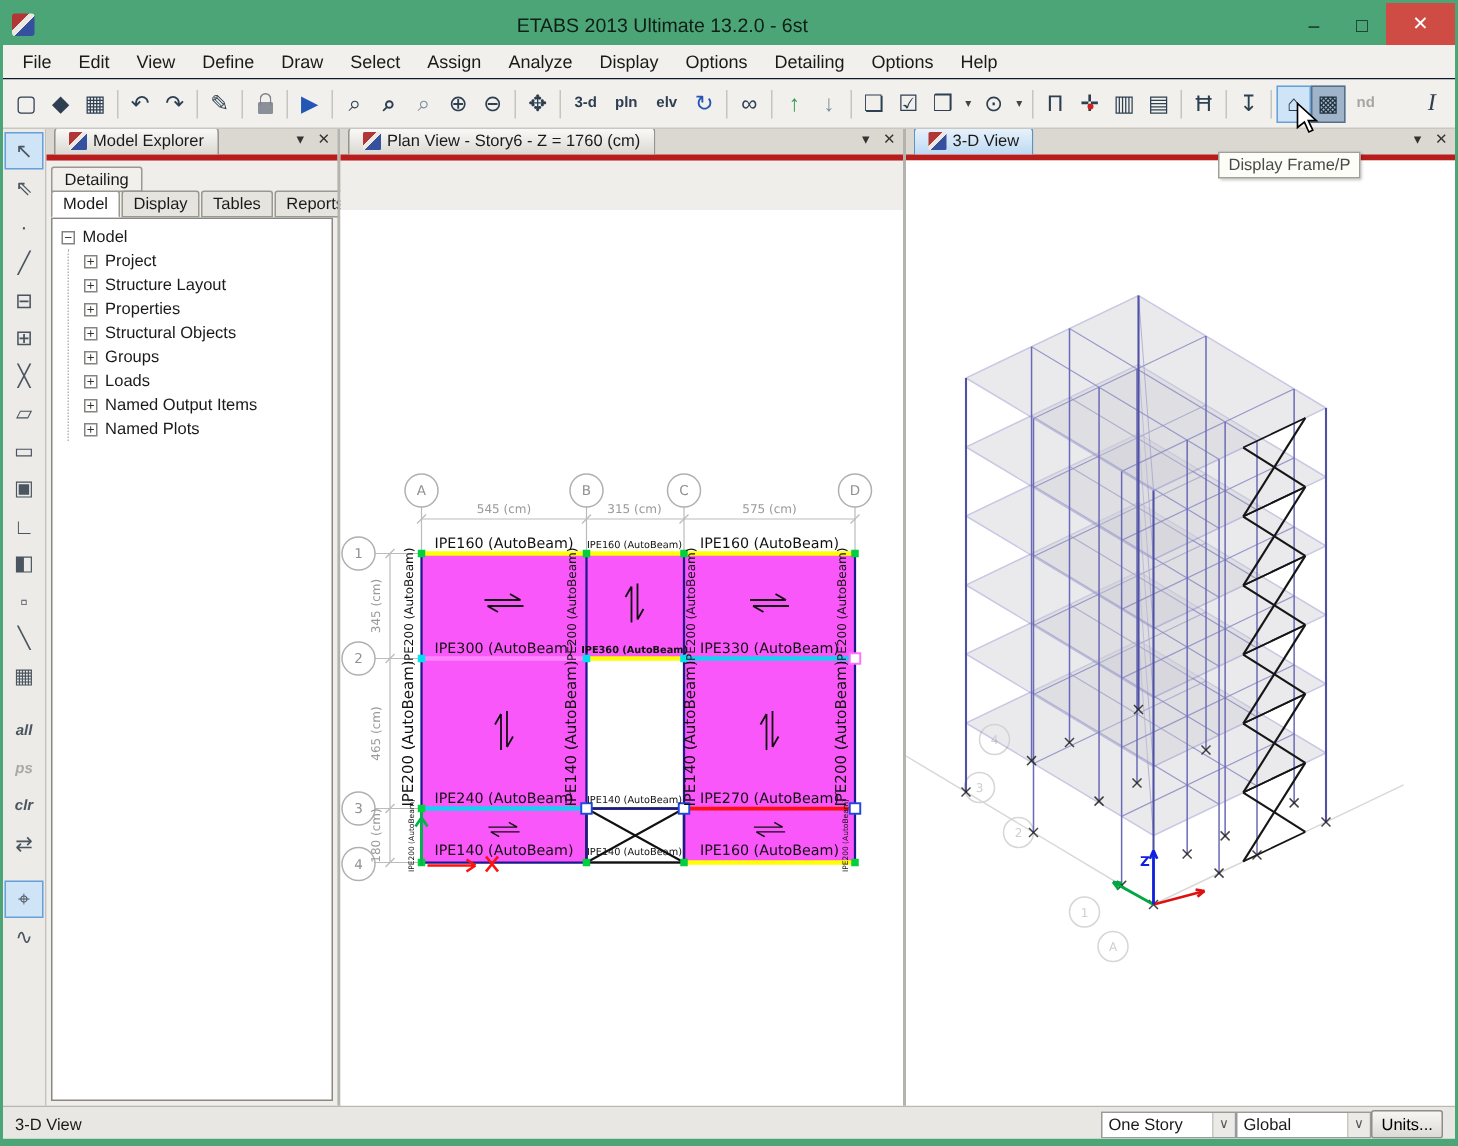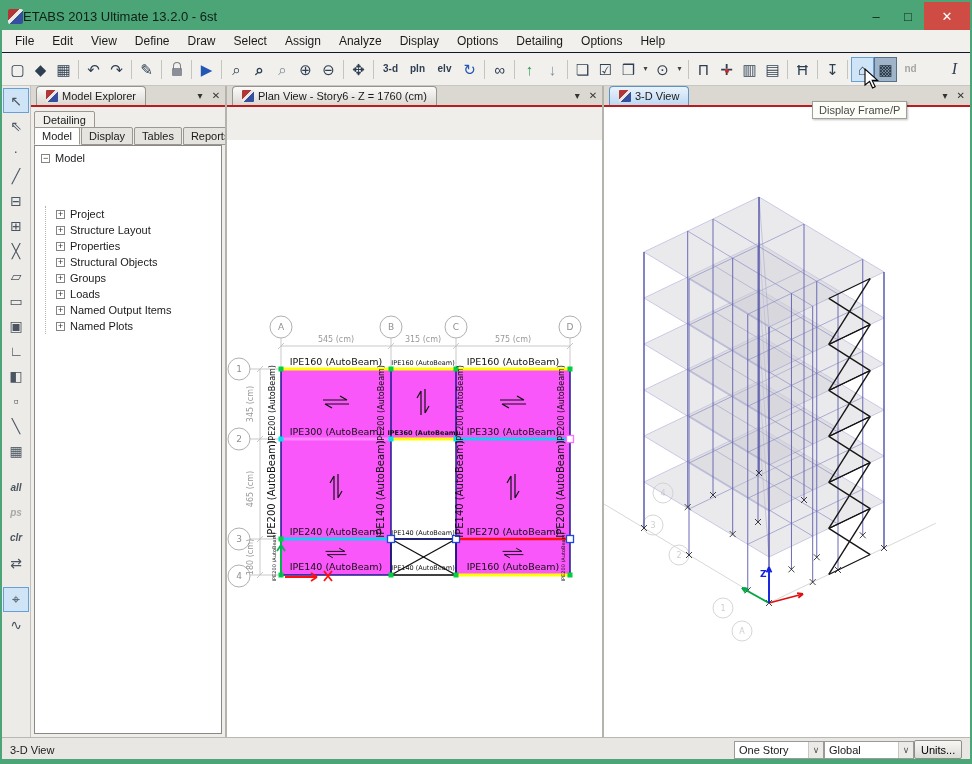--- a/index.html
+++ b/index.html
@@ -4,21 +4,21 @@
 <style>
   html,body{margin:0;padding:0;background:#888;}
   *{box-sizing:border-box;}
   .app{position:relative;width:972px;height:764px;overflow:hidden;
        border:2px solid #4ba577;border-bottom:5px solid #4ba577;
        background:#f1f0ec;font-family:"Liberation Sans","DejaVu Sans",sans-serif;color:#1a1a1a;}
   
   .titlebar{height:28px;background:#4ba577;display:flex;align-items:center;}
   .app-icon{width:15px;height:15px;margin-left:6px;border-radius:2px;
     background:linear-gradient(135deg,#b23636 0 38%,#ece9e2 38% 55%,#35509e 55% 100%);}
-  .title{flex:1;font-size:13px;color:#0f1f17;}
+  .title{flex:1;text-align:center;font-size:13px;color:#0f1f17;}
   .wincontrols{display:flex;height:28px;}
   .winbtn{width:32px;height:28px;display:flex;align-items:center;justify-content:center;
           font-size:13px;color:#0d2418;cursor:default;}
   .winbtn.close{width:46px;background:#cf4c44;color:#fff;font-weight:bold;}
   
   .menubar{height:23px;display:flex;align-items:flex-end;background:#f1f0ec;padding-left:4px;
            border-bottom:1px solid #0f172a;}
   .mi{padding:0 9px;font-size:12px;line-height:22px;}
   
   .toolbar{height:33px;display:flex;align-items:center;background:#f1f0ec;padding-left:4px;
@@ -52,21 +52,21 @@
   .sbi.txt{font-size:10px;font-weight:bold;font-style:italic;}
   .sbi.dim{color:#a8a8a4;}
   .sbi.gap{height:12px;}
   .sbi.active{background:#cfe4f7;border:1px solid #66a0d8;}
   .splitter{width:2px;background:#b5b3ae;}
   .panel{display:flex;flex-direction:column;background:#efeeea;}
   .panel.explorer{width:194px;}
   .panel.plan{width:388px;gap:33px;}
   .panel.threed{flex:1;}
   .phead{height:21px;background:#dbd8d2;display:flex;align-items:flex-end;padding:0 5px;
-         border-bottom:2px solid #b91c1c;}
+         border-bottom:4px solid #b91c1c;}
   .ptab{height:19px;display:flex;align-items:center;gap:4px;padding:0 9px;font-size:11px;
         background:linear-gradient(#fbfbfa,#dbd8d2);border:1px solid #96948f;border-bottom:none;
         border-radius:4px 4px 0 0;white-space:nowrap;}
   .ptab.active{background:linear-gradient(#eaf3fc,#bcd9f2);border-color:#5f92c4;}
   .picon{width:12px;height:12px;border-radius:1px;
     background:linear-gradient(135deg,#b23636 0 38%,#ece9e2 38% 55%,#35509e 55% 100%);}
   .pctl{margin-left:auto;display:flex;gap:9px;padding-bottom:4px;font-size:10px;color:#333;}
   .pcanvas{flex:1;background:#fff;position:relative;overflow:hidden;}
   
   .exp-row1{padding:3px 3px 0;}
@@ -77,21 +77,21 @@
         background:#e6e4df;margin-right:1px;border-radius:2px 2px 0 0;}
   .etab.active{background:#fff;border-bottom-color:#fff;position:relative;z-index:2;}
   .treebox{flex:1;margin:0 3px 3px;border:1px solid #8a8884;background:#fff;font-size:11px;
            padding:4px 2px;overflow:hidden;}
   .tree-row{display:flex;align-items:center;gap:5px;height:16px;}
   .expander{width:9px;height:9px;min-width:9px;border:1px solid #848480;background:#fff;
             display:flex;align-items:center;justify-content:center;font-size:9px;line-height:1;color:#333;}
   .expander.minus::before{content:"−";}
   .expander.plus::before{content:"+";}
   .tree-root{margin-left:4px;}
-  .tree-children{margin-left:8px;border-left:1px dotted #b5b5b0;padding-left:10px;margin-top:40px;}
+  .tree-children{margin-left:8px;border-left:1px dotted #b5b5b0;padding-left:10px;}
   
   .statusbar{height:24px;background:#e9e7e3;border-top:1px solid #b9b7b2;display:flex;
              align-items:center;font-size:11px;padding:0 8px;}
   .sctrls{margin-left:auto;display:flex;align-items:center;}
   .sel{width:90px;height:18px;background:#fff;border:1px solid #9a9a9a;display:flex;
        align-items:center;font-size:11px;padding-left:4px;}
   .sarr{margin-left:auto;width:15px;height:16px;display:flex;align-items:center;justify-content:center;
         color:#555;background:#eceae6;border-left:1px solid #c9c7c2;font-size:9px;}
   .units{width:48px;height:19px;font-size:11px;background:linear-gradient(#f7f6f4,#dddbd6);
          border:1px solid #8f8d89;border-radius:2px;font-family:inherit;}

